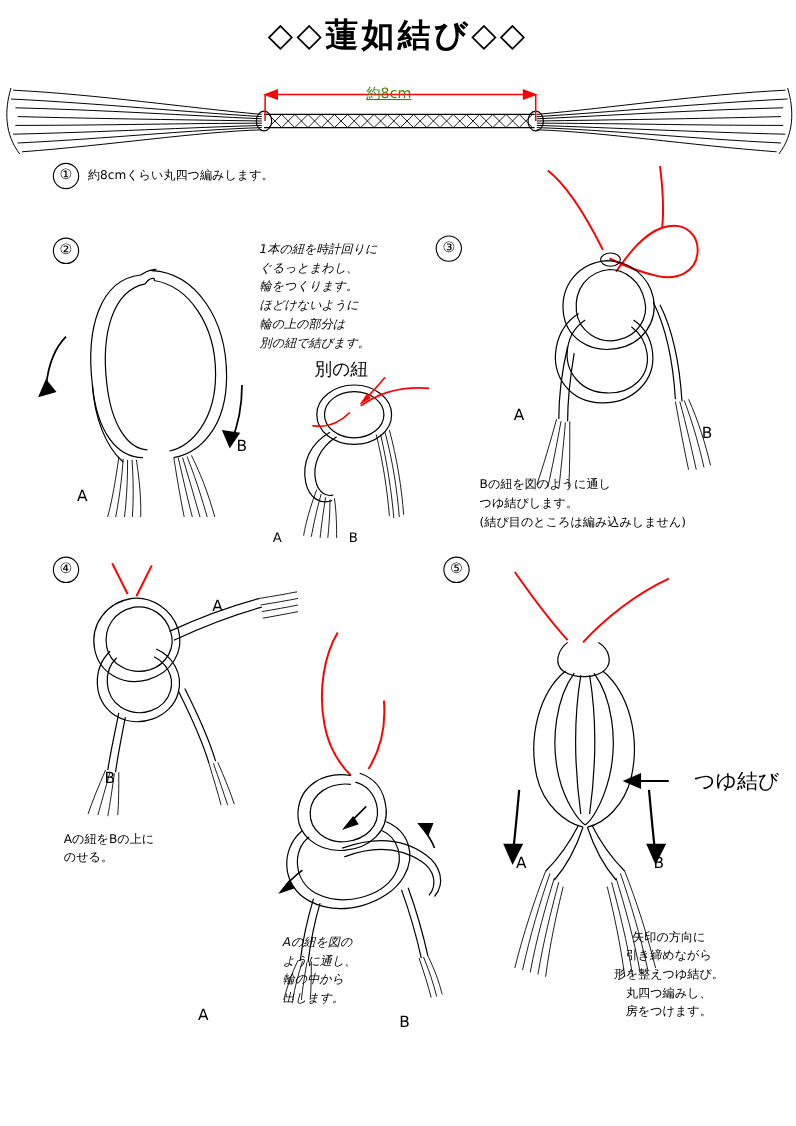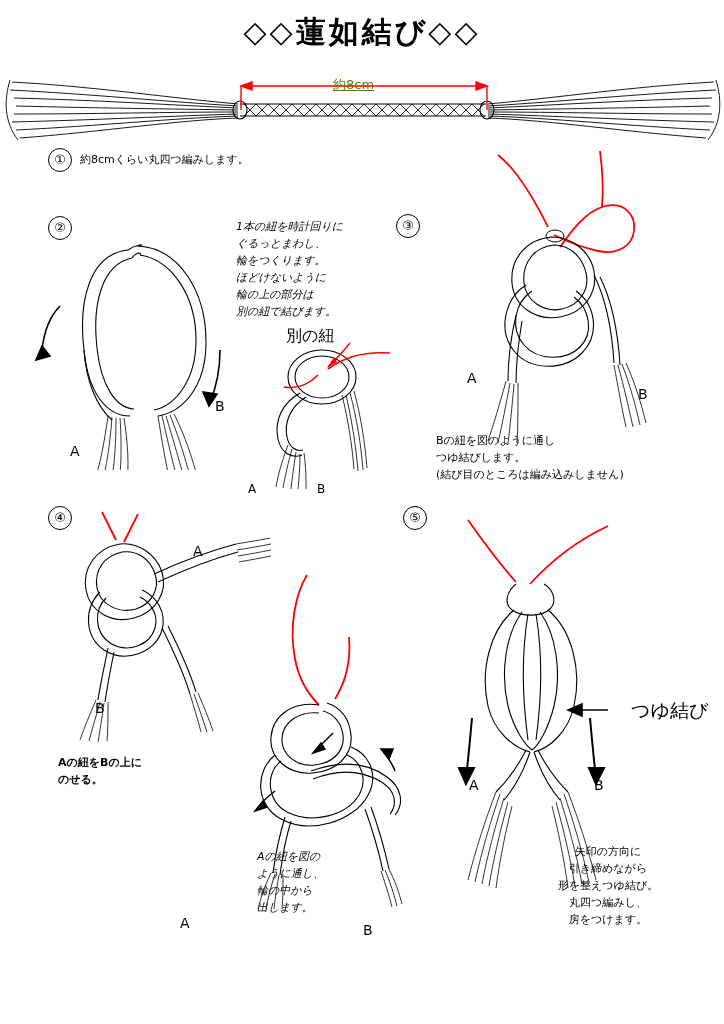--- a/index.html
+++ b/index.html
@@ -339,21 +339,21 @@
       <path d="M186 44 C 198 42, 210 40, 220 38"></path>
       <path d="M187 50 C 199 48, 211 46, 221 44"></path>
       <path d="M188 56 C 200 54, 211 52, 221 50"></path>
       <path d="M189 62 C 200 60, 211 58, 221 56"></path>
     </g>
   </svg>
 
   <div class="abs lbl" style="left:193px; top:543px;">A</div>
   <div class="abs lbl" style="left:95px; top:700px;">B</div>
 
-  <div class="abs cap" style="left:58px; top:754px; width:200px;font-weight:bold;">Aの紐をBの上に
+  <div class="abs cap" style="left:58px; top:754px; width:200px;">Aの紐をBの上に
 のせる。</div>
 
   <svg class="abs art" style="left:215px; top:565px; width:220px; height:350px;" viewBox="0 0 220 350">
 
     <g fill="none" stroke="#ff0000" stroke-width="1.8">
       <path d="M92 10 C 80 30, 74 62, 80 94 C 84 116, 94 130, 104 140"></path>
       <path d="M120 134 C 130 118, 136 96, 134 72"></path>
     </g>
     <g fill="none" stroke="#000" stroke-width="1.1">
 

